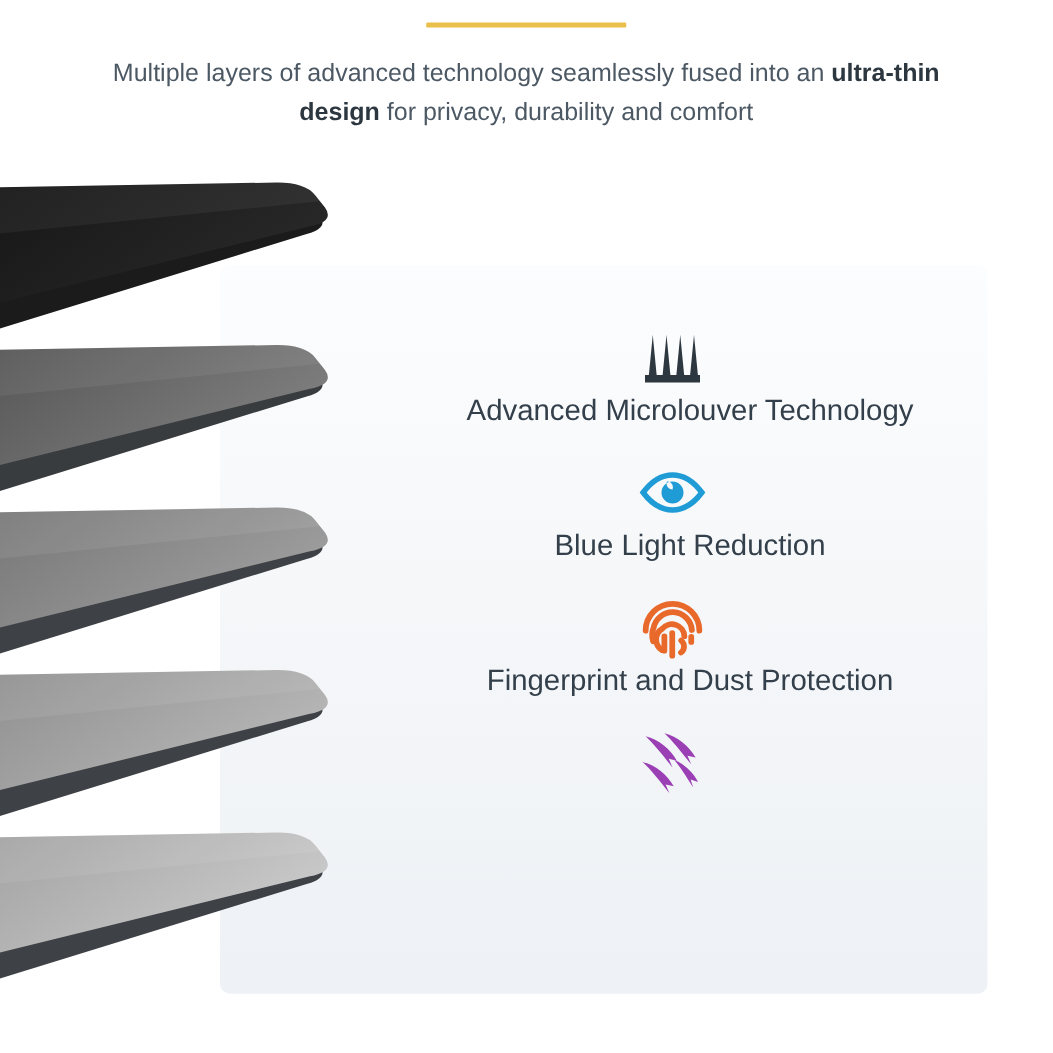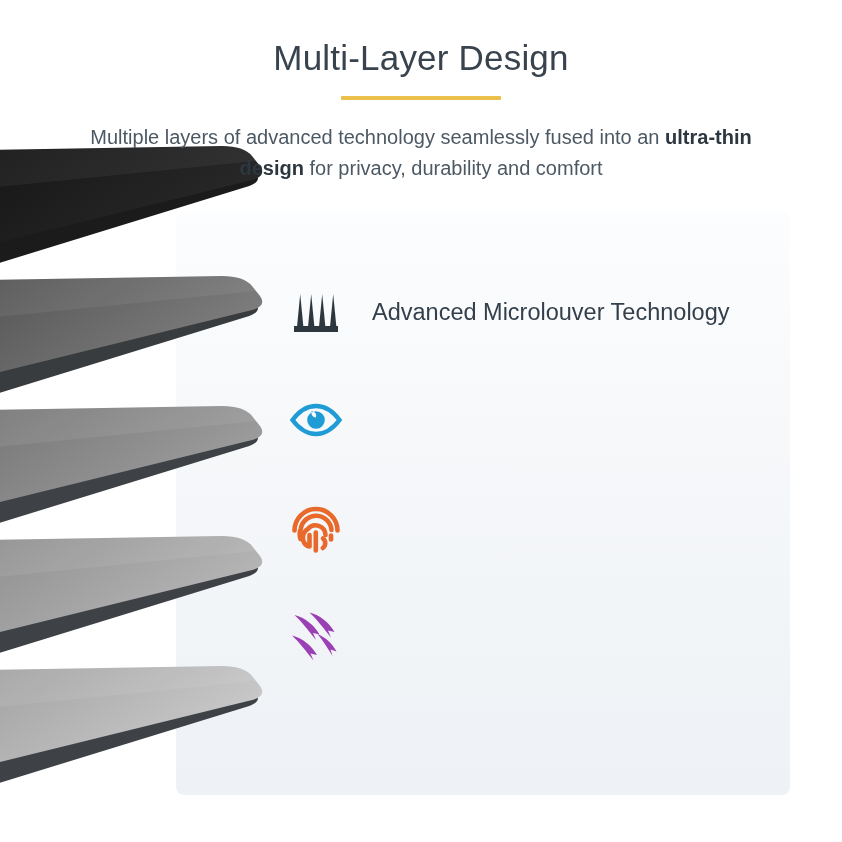--- a/index.html
+++ b/index.html
@@ -69,20 +69,21 @@
     position: absolute;
     left: 288px;
     top: 258px;
     width: 500px;
     z-index: 30;
   }
   .feature-row {
     display: flex;
     align-items: center;
     height: 108px;
+    flex-direction: column;
   }
   .feature-icon {
     width: 56px;
     height: 56px;
     flex: 0 0 56px;
     display: flex;
     align-items: center;
     justify-content: center;
   }
   .feature-icon svg { display: block; }
@@ -104,21 +105,20 @@
     height: 760px;
     z-index: 20;
     pointer-events: none;
   }
   .layers svg { display: block; }
 </style>
 </head>
 <body>
 
 <div class="header">
-  <h1 class="page-title">Multi-Layer Design</h1>
   <div class="title-rule"></div>
   <p class="subtitle">
     <span>Multiple layers of advanced technology seamlessly fused into an</span>
     <span class="bold">ultra-thin design</span><span> for privacy, durability and comfort</span>
   </p>
 </div>
 
 <div class="feature-panel"></div>
 
 <div class="layers">
@@ -205,37 +205,39 @@
   </div>
 
   <div class="feature-row">
     <span class="feature-icon">
       <svg width="54" height="54" viewBox="0 0 54 54">
         <path d="M27 13 C14 13 5 25 3.5 27 C5 29 14 41 27 41 C40 41 49 29 50.5 27 C49 25 40 13 27 13 Z" fill="none" stroke="#1f9bd6" stroke-width="4.4"></path>
         <path d="M27 18.2 a8.8 8.8 0 1 0 0 17.6 a8.8 8.8 0 1 0 0 -17.6 Z
                  M22.6 18.2 a4.6 4.6 0 0 0 4.4 6.3 a4.6 4.6 0 0 0 -4.4 -6.3 Z" fill="#1f9bd6" fill-rule="evenodd"></path>
       </svg>
     </span>
+    <span class="feature-label">Blue Light Reduction</span>
   </div>
 
 
   <div class="feature-row">
     <span class="feature-icon">
       <svg width="54" height="54" viewBox="0 0 54 54">
         <g fill="none" stroke="#e8692a" stroke-width="4.6" stroke-linecap="round">
           <path d="M5.5 29.5 A21.5 21.5 0 0 1 48.5 29.5"></path>
           <path d="M11.5 38 A15.5 15.5 0 0 1 11.8 27.5 A15.5 15.5 0 0 1 42.5 29"></path>
           <path d="M18.5 45 A10 10 0 0 1 18.8 28 A10 10 0 0 1 36.5 34"></path>
           <path d="M26.8 49.5 L26.8 31.5"></path>
           <path d="M33.8 47 A6 6 0 0 0 34 37.5"></path>
           <path d="M42 38.5 L42 34.5"></path>
           <path d="M20.5 34 L20.5 45.5"></path>
         </g>
       </svg>
     </span>
+    <span class="feature-label">Fingerprint and Dust Protection</span>
   </div>
 
   <div class="feature-row">
     <span class="feature-icon">
       <svg width="54" height="54" viewBox="0 0 54 54">
         <g fill="#9b3fb5">
           <path d="M5.5 6 C16 8.5 25 16 30.5 25.5 L24 24 L27 31 C19.5 21.5 12 12 5.5 6 Z"></path>
           <path d="M20.5 3.5 C31 6 40 13.5 45.5 23 L39 21.5 L42 28.5 C34.5 19 27 9.5 20.5 3.5 Z"></path>
           <path d="M3 26.5 C13.5 29 22.5 36.5 28 46 L21.5 44.5 L24.5 51.5 C17 42 9.5 32.5 3 26.5 Z"></path>
           <path d="M28.5 25 C37 28.5 43.5 35 47.5 42.5 L41.5 40.5 L43.5 47 C38.5 39 33.5 31 28.5 25 Z"></path>

